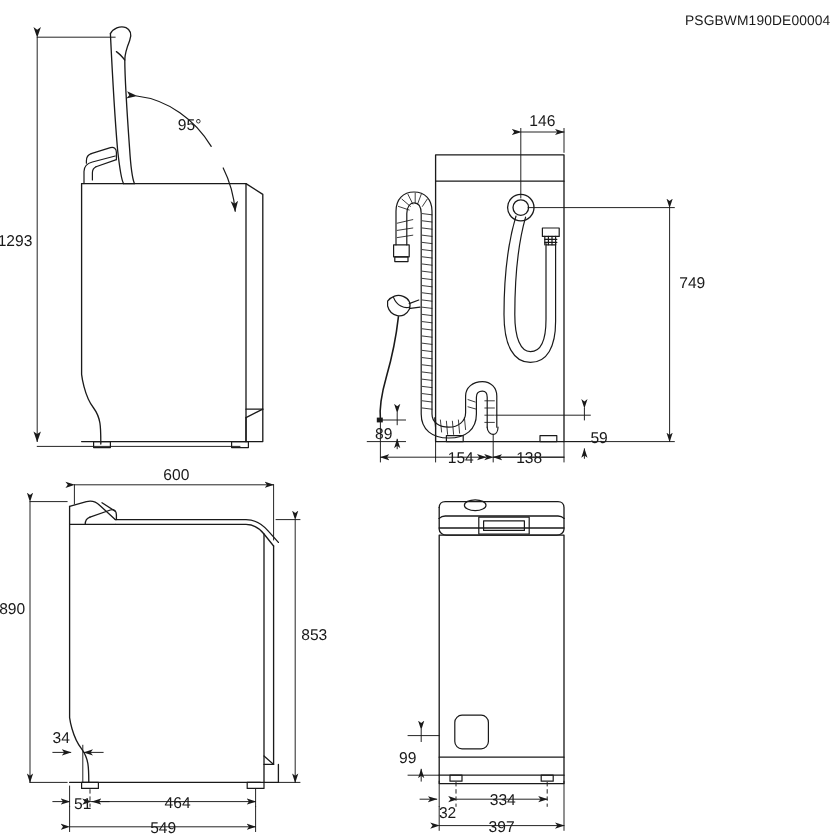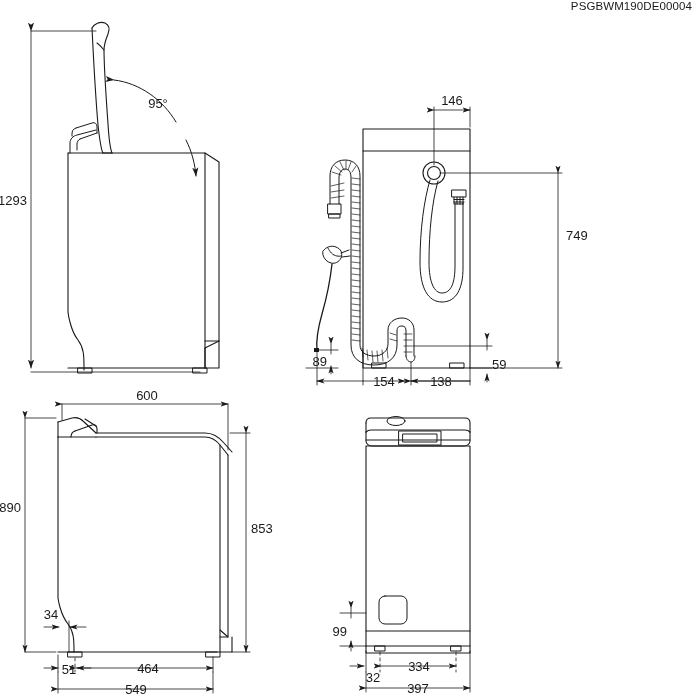--- a/index.html
+++ b/index.html
@@ -16,21 +16,21 @@
   }
   #sheet {
     position: absolute;
     left: 0; top: 0;
     width: 700px;
     height: 700px;
   }
   .doc-code {
     position: absolute;
     right: 8px;
-    top: 0;
+    top: 12px;
     font-size: 11.5px;
     color: #1a1a1a;
     letter-spacing: 0.1px;
     font-family: "Liberation Sans", sans-serif;
     white-space: nowrap;
     margin-left: 32px;
   }
   svg { display: block; }
   text {
     font-family: "Liberation Sans", sans-serif;

